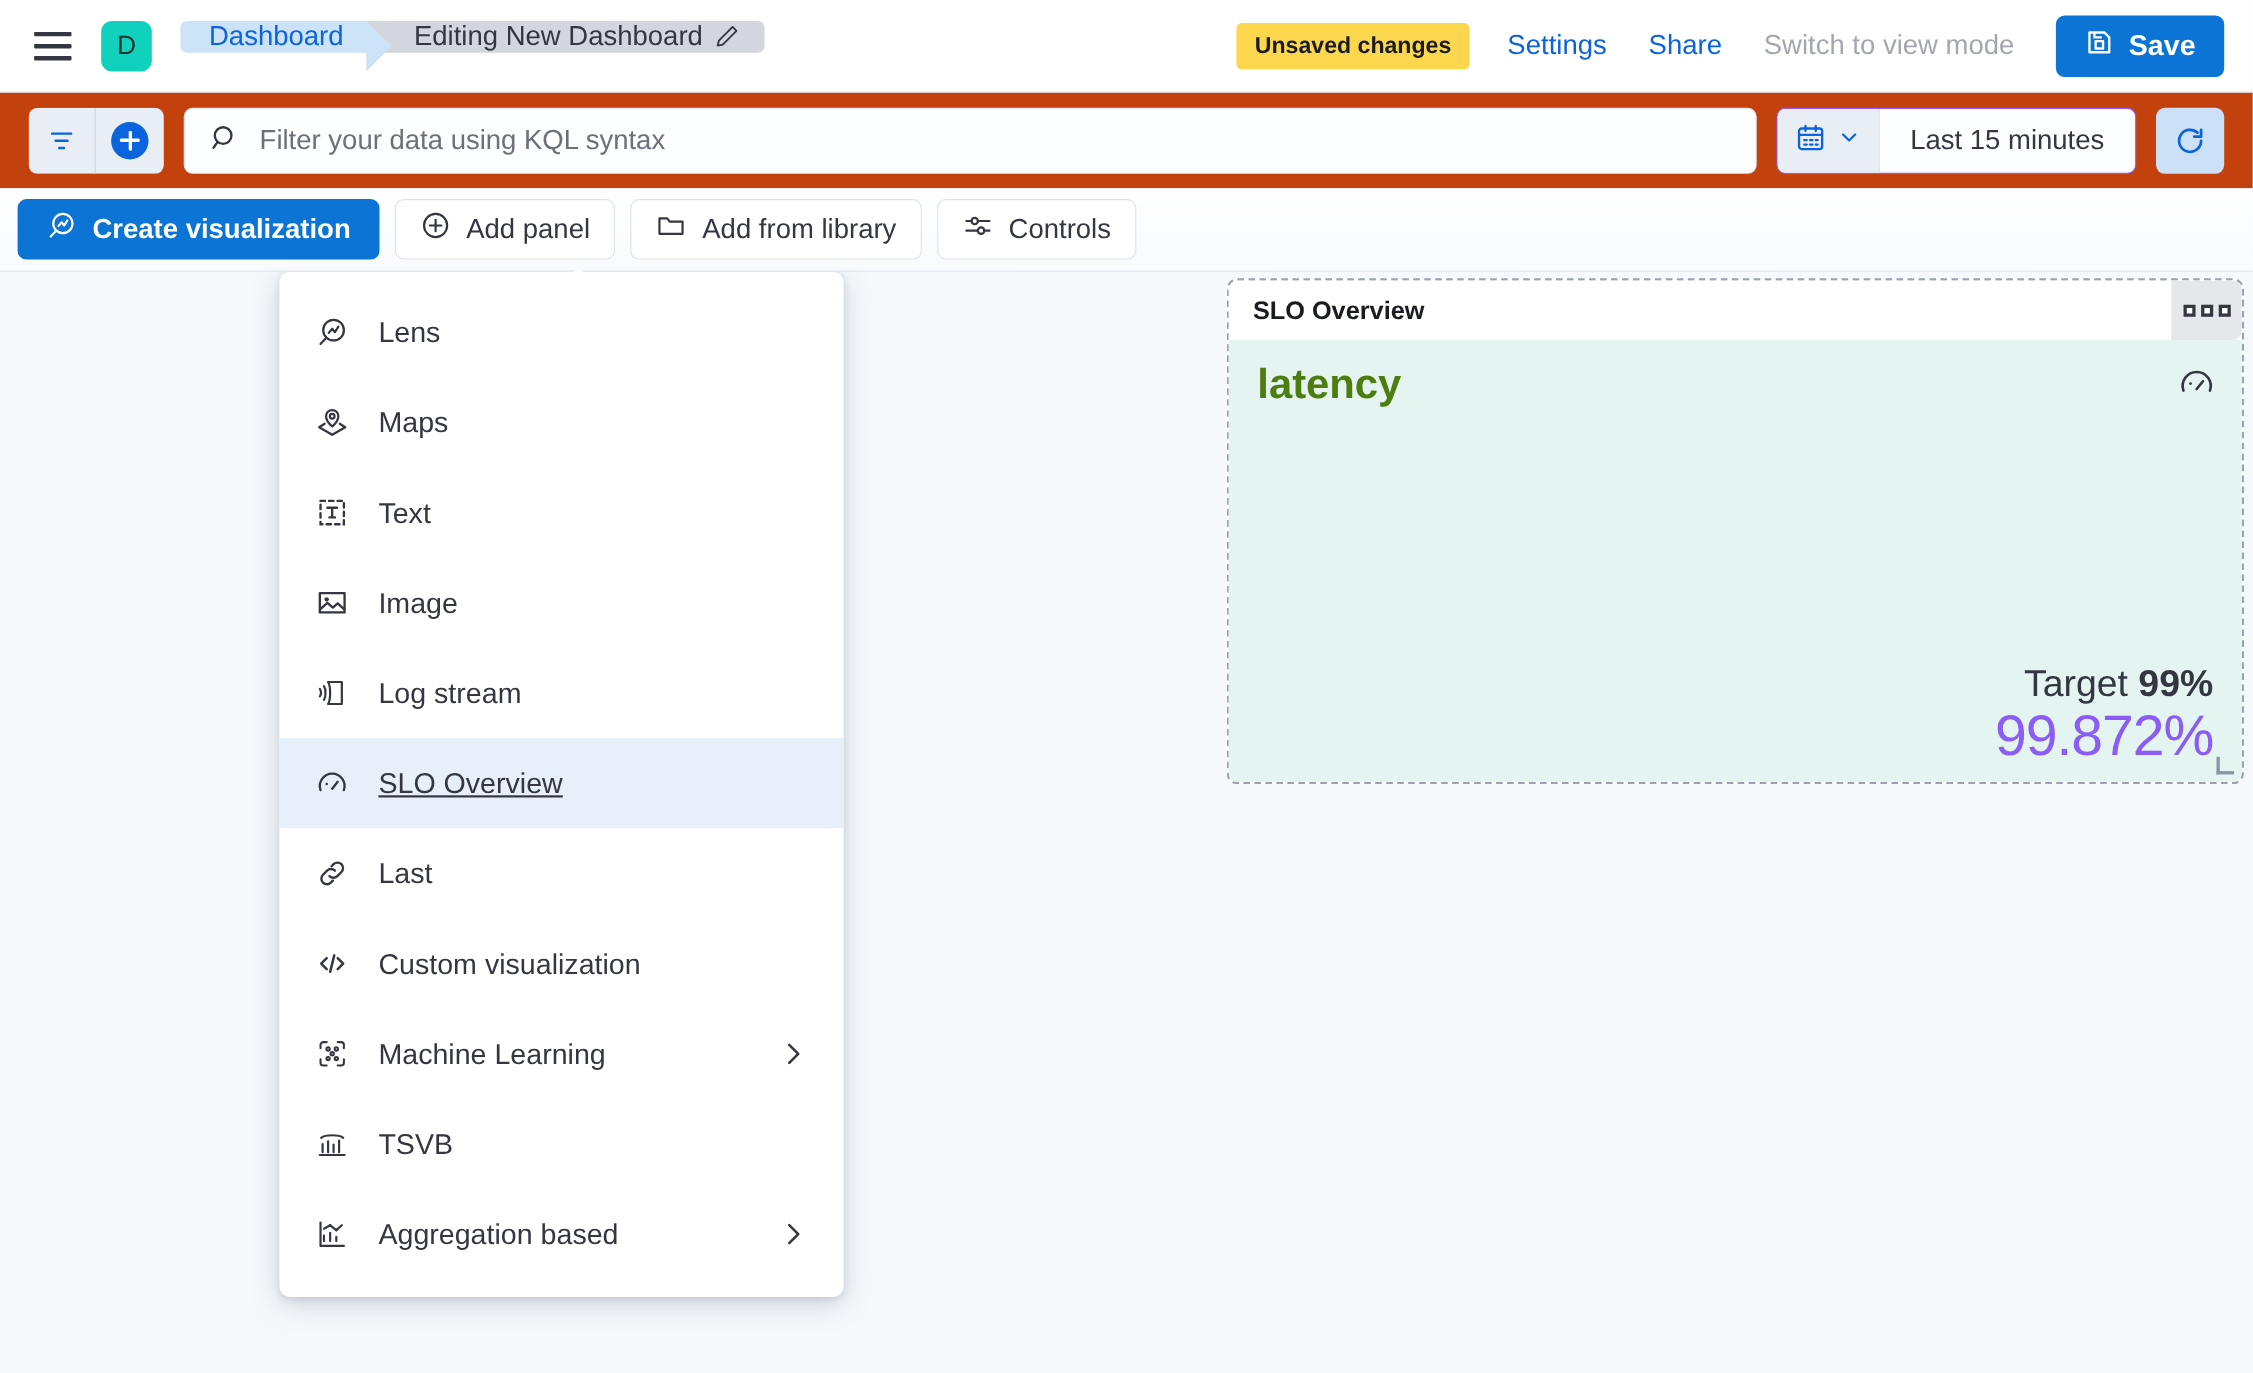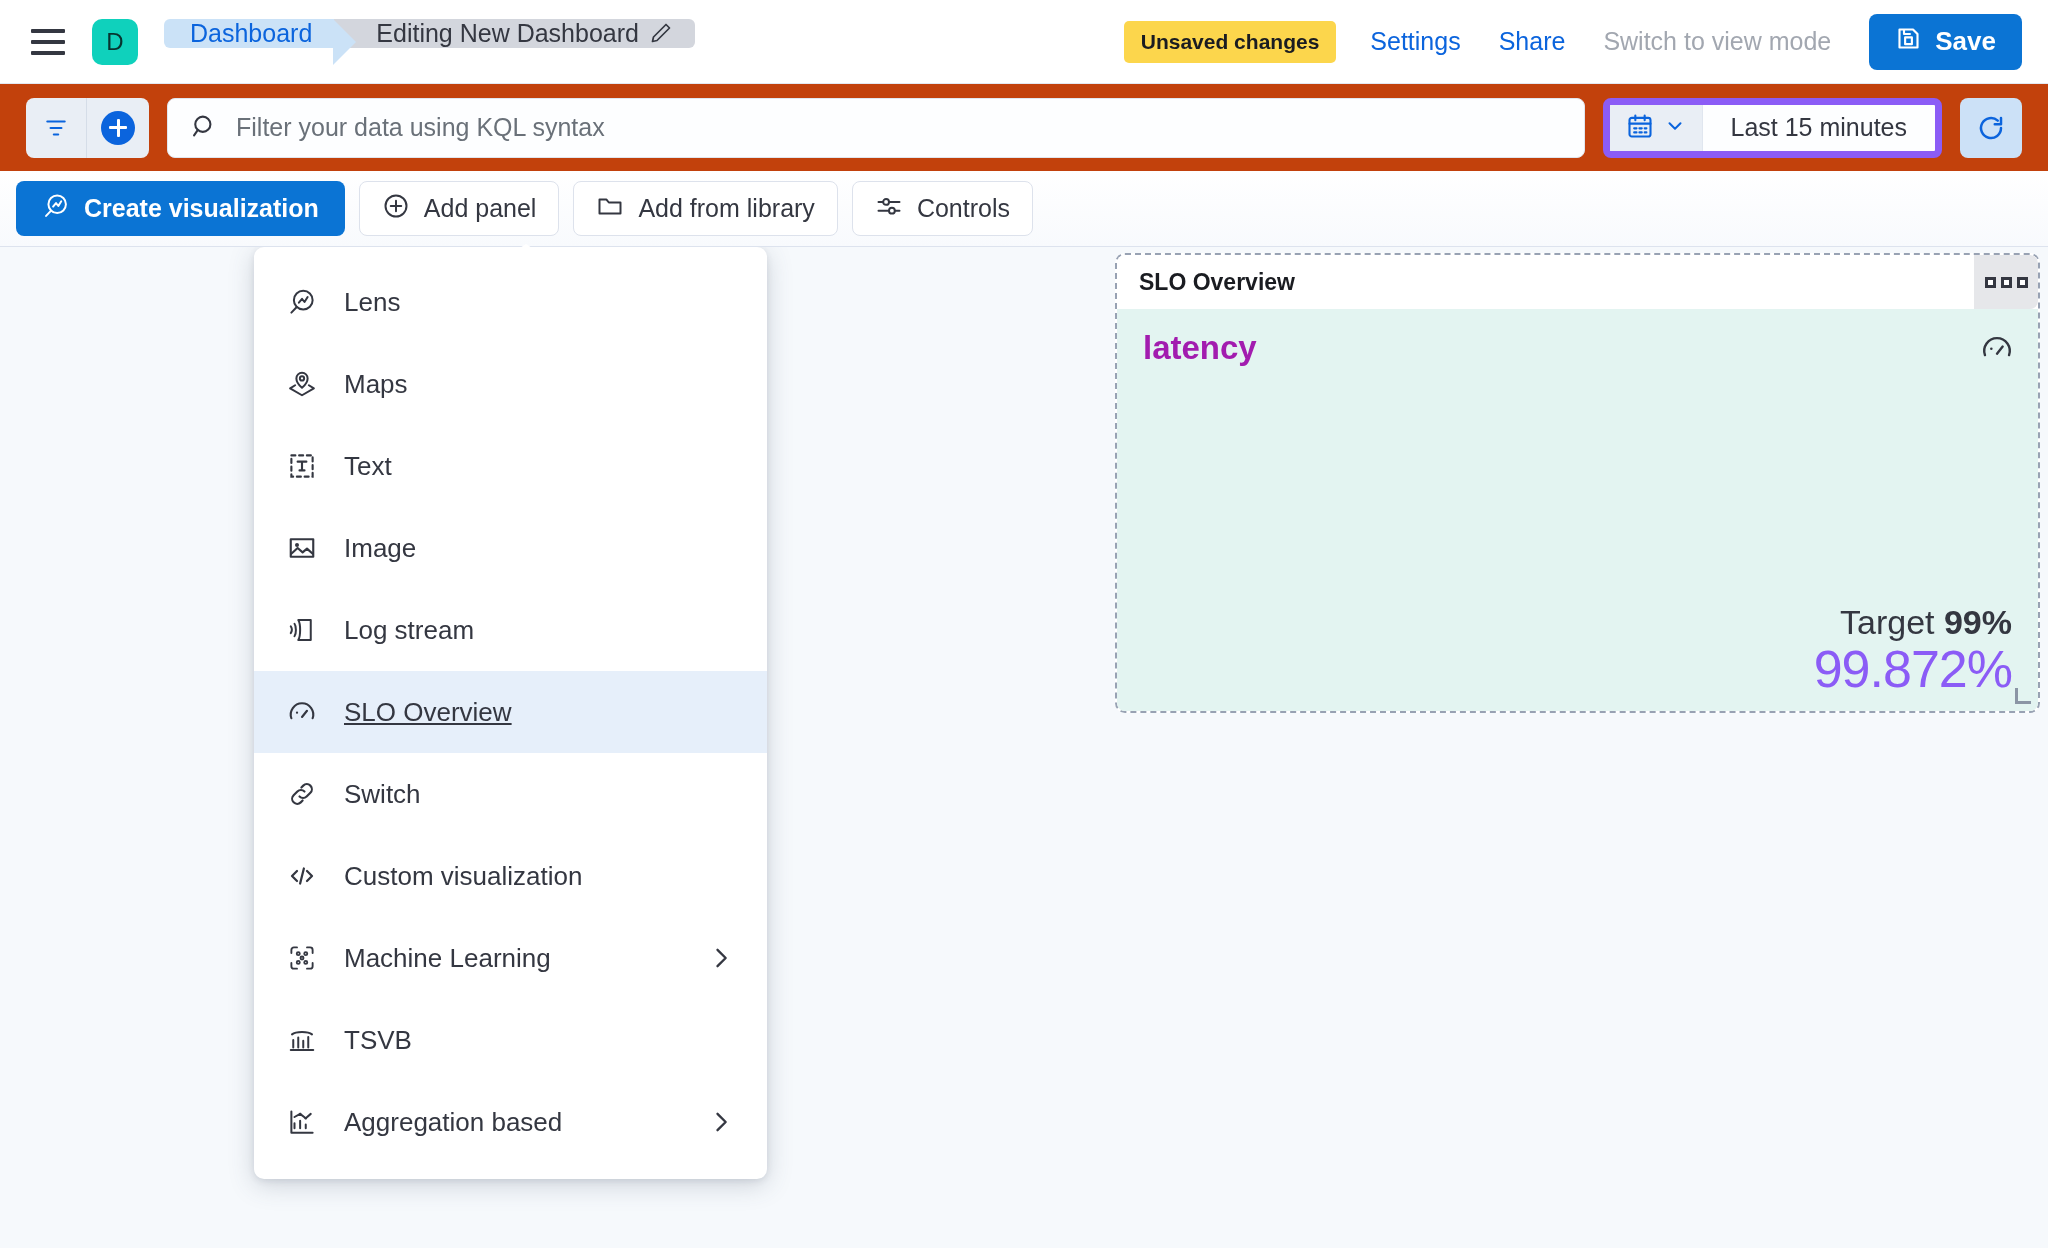--- a/index.html
+++ b/index.html
@@ -190,21 +190,21 @@
     cursor: text;
   }
   .search-placeholder {
     font-size: 25px;
     color: #6A7179;
   }
 
   .time-group {
     display: flex;
     height: 60px;
-    border: 7px solid #8b5cf6;
+    border: 1px solid #8b5cf6;
     border-radius: 8px;
     overflow: hidden;
     flex: 0 0 auto;
     background: #FDFEFF;
   }
   .cal-part {
     background: #E9EEF5;
     display: flex; align-items: center;
     gap: 10px;
     padding: 0 16px;
@@ -362,23 +362,23 @@
     border: 3px solid #343741;
     background: #fff;
   }
   .slo-body {
     position: absolute;
     top: 54px; left: 0; right: 0; bottom: 0;
     background: #E3F4F1;
     padding: 20px 26px 18px 26px;
   }
   .slo-metric-name {
-    font-size: 33px;
+    font-size: 38px;
     font-weight: bold;
-    color: #a21caf;
+    color: #4d7c0f;
   }
   .slo-gauge-icon {
     position: absolute;
     top: 22px; right: 24px;
   }
   .slo-values {
     position: absolute;
     right: 26px;
     bottom: 14px;
     text-align: right;
@@ -617,21 +617,21 @@
       <span class="mi-label">SLO Overview</span>
     </div>
 
     <div class="menu-item">
       <span class="mi-icon">
         <svg width="30" height="30" viewBox="0 0 24 24" fill="none" stroke="#343741" stroke-width="1.7" stroke-linecap="round" stroke-linejoin="round">
           <path d="M10 14a4 4 0 0 0 5.7 0l3-3a4 4 0 0 0-5.7-5.7l-1.5 1.5"></path>
           <path d="M14 10a4 4 0 0 0-5.7 0l-3 3a4 4 0 0 0 5.7 5.7l1.5-1.5"></path>
         </svg>
       </span>
-      <span class="mi-label">Switch</span>
+      <span class="mi-label">Last</span>
     </div>
 
     <div class="menu-item">
       <span class="mi-icon">
         <svg width="30" height="30" viewBox="0 0 24 24" fill="none" stroke="#343741" stroke-width="1.8" stroke-linecap="round" stroke-linejoin="round">
           <path d="M8 8l-4 4 4 4"></path>
           <path d="M16 8l4 4-4 4"></path>
           <path d="M13.5 6l-3 12"></path>
         </svg>
       </span>

